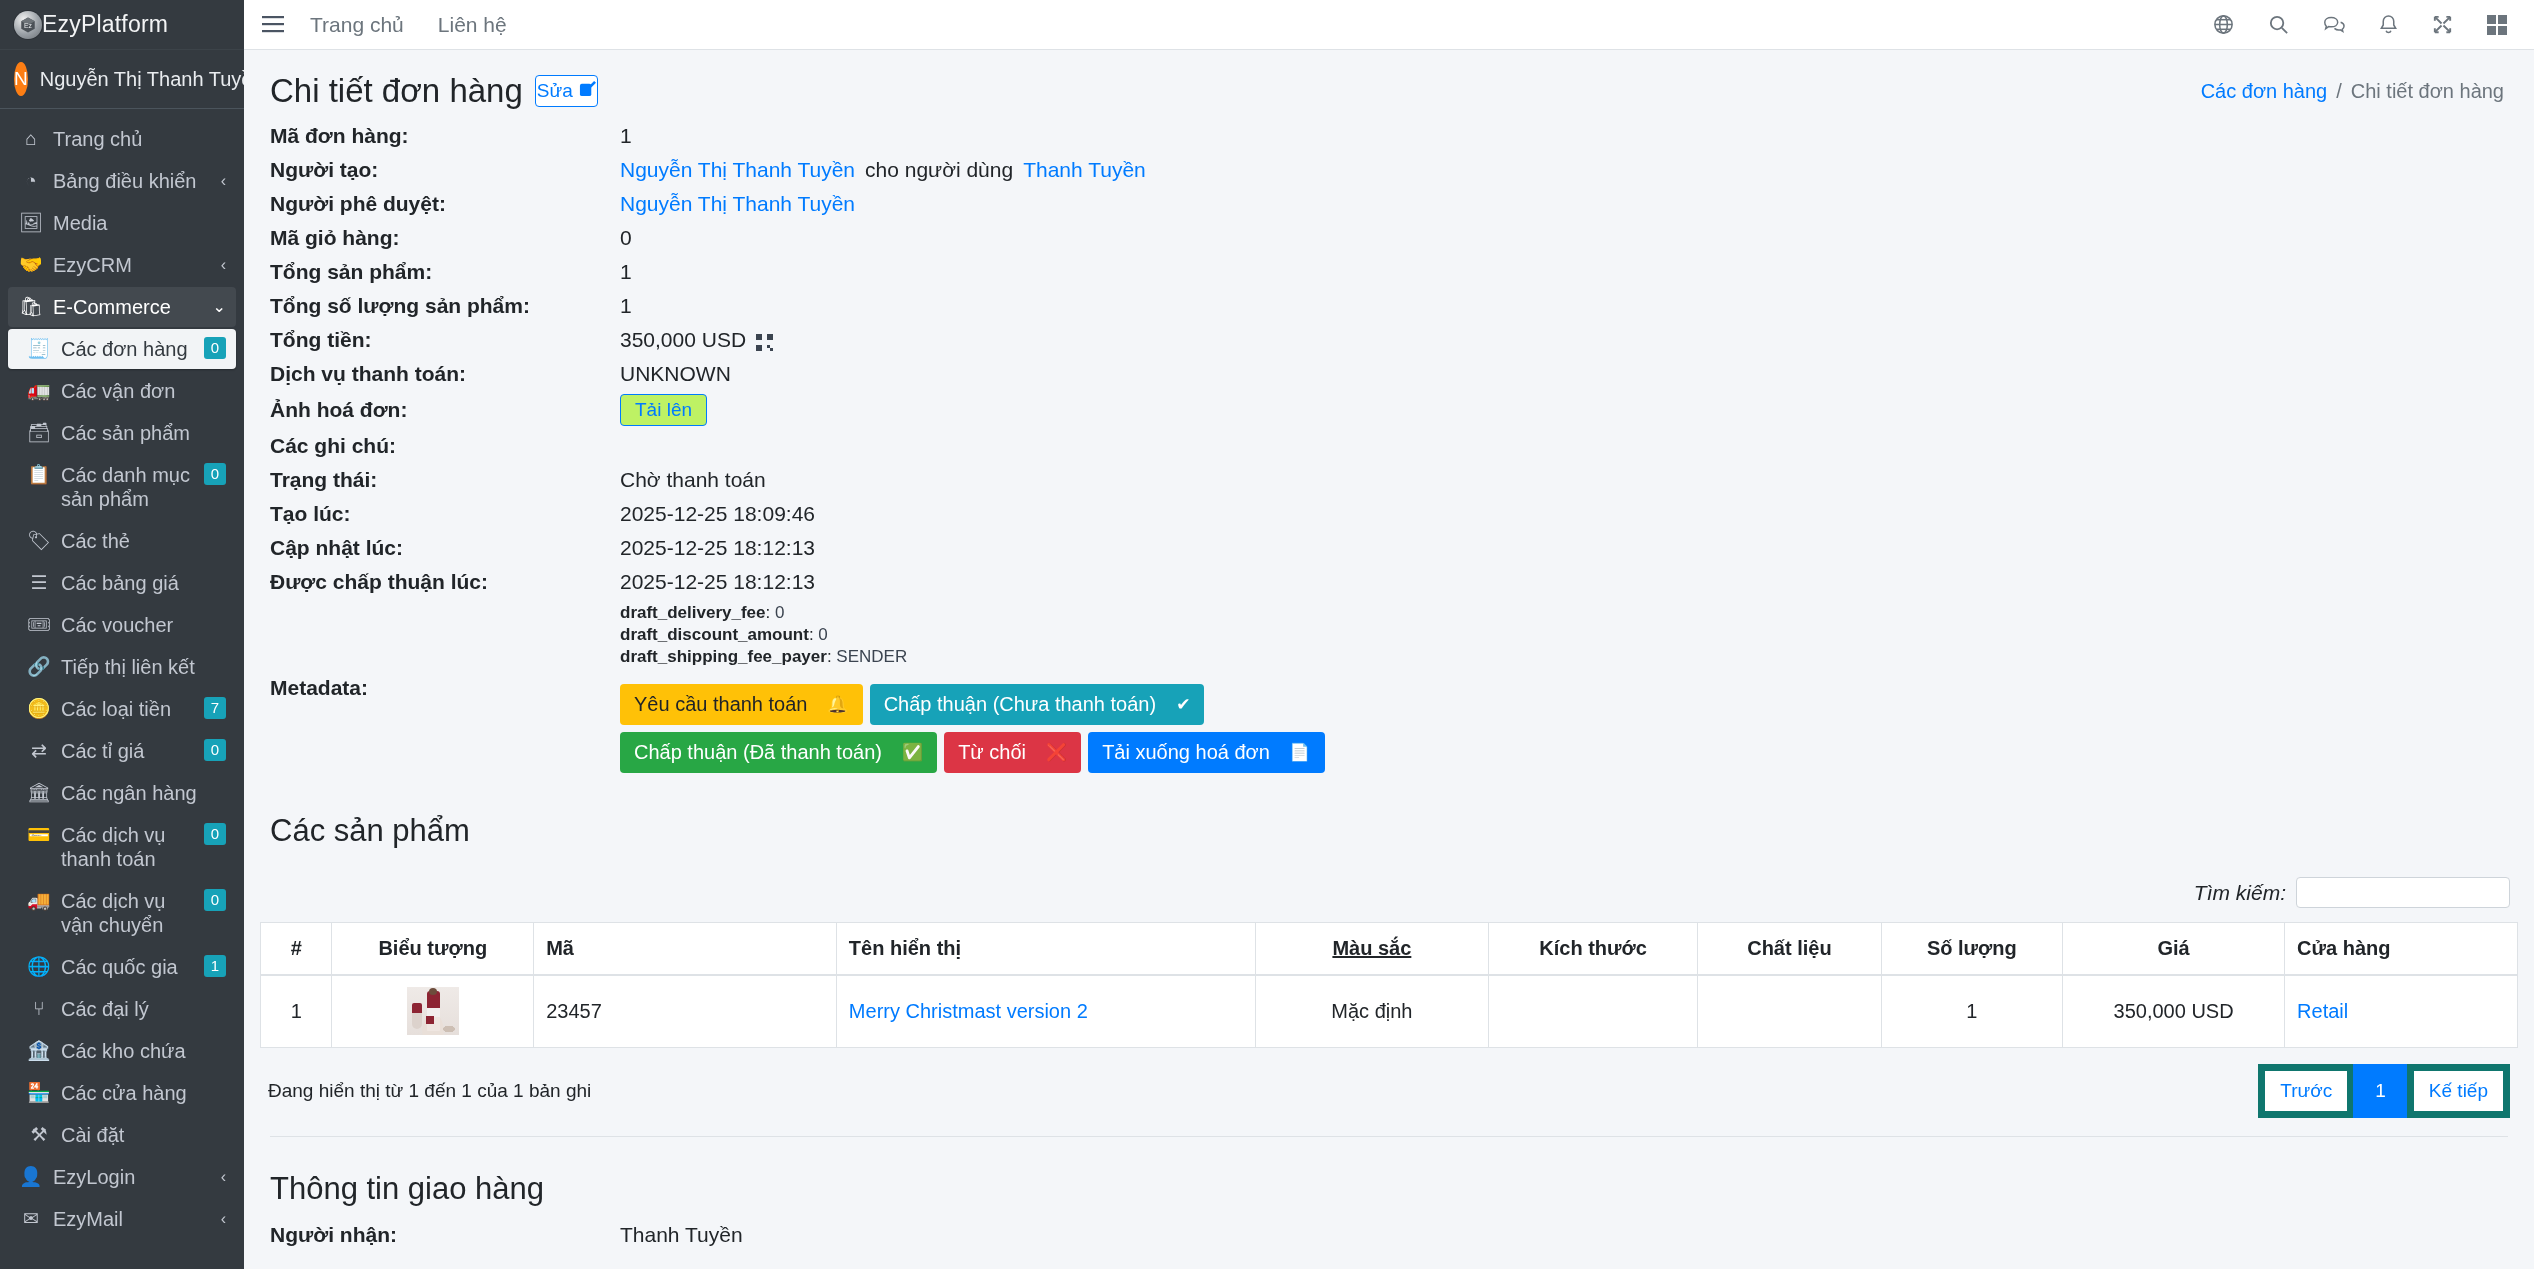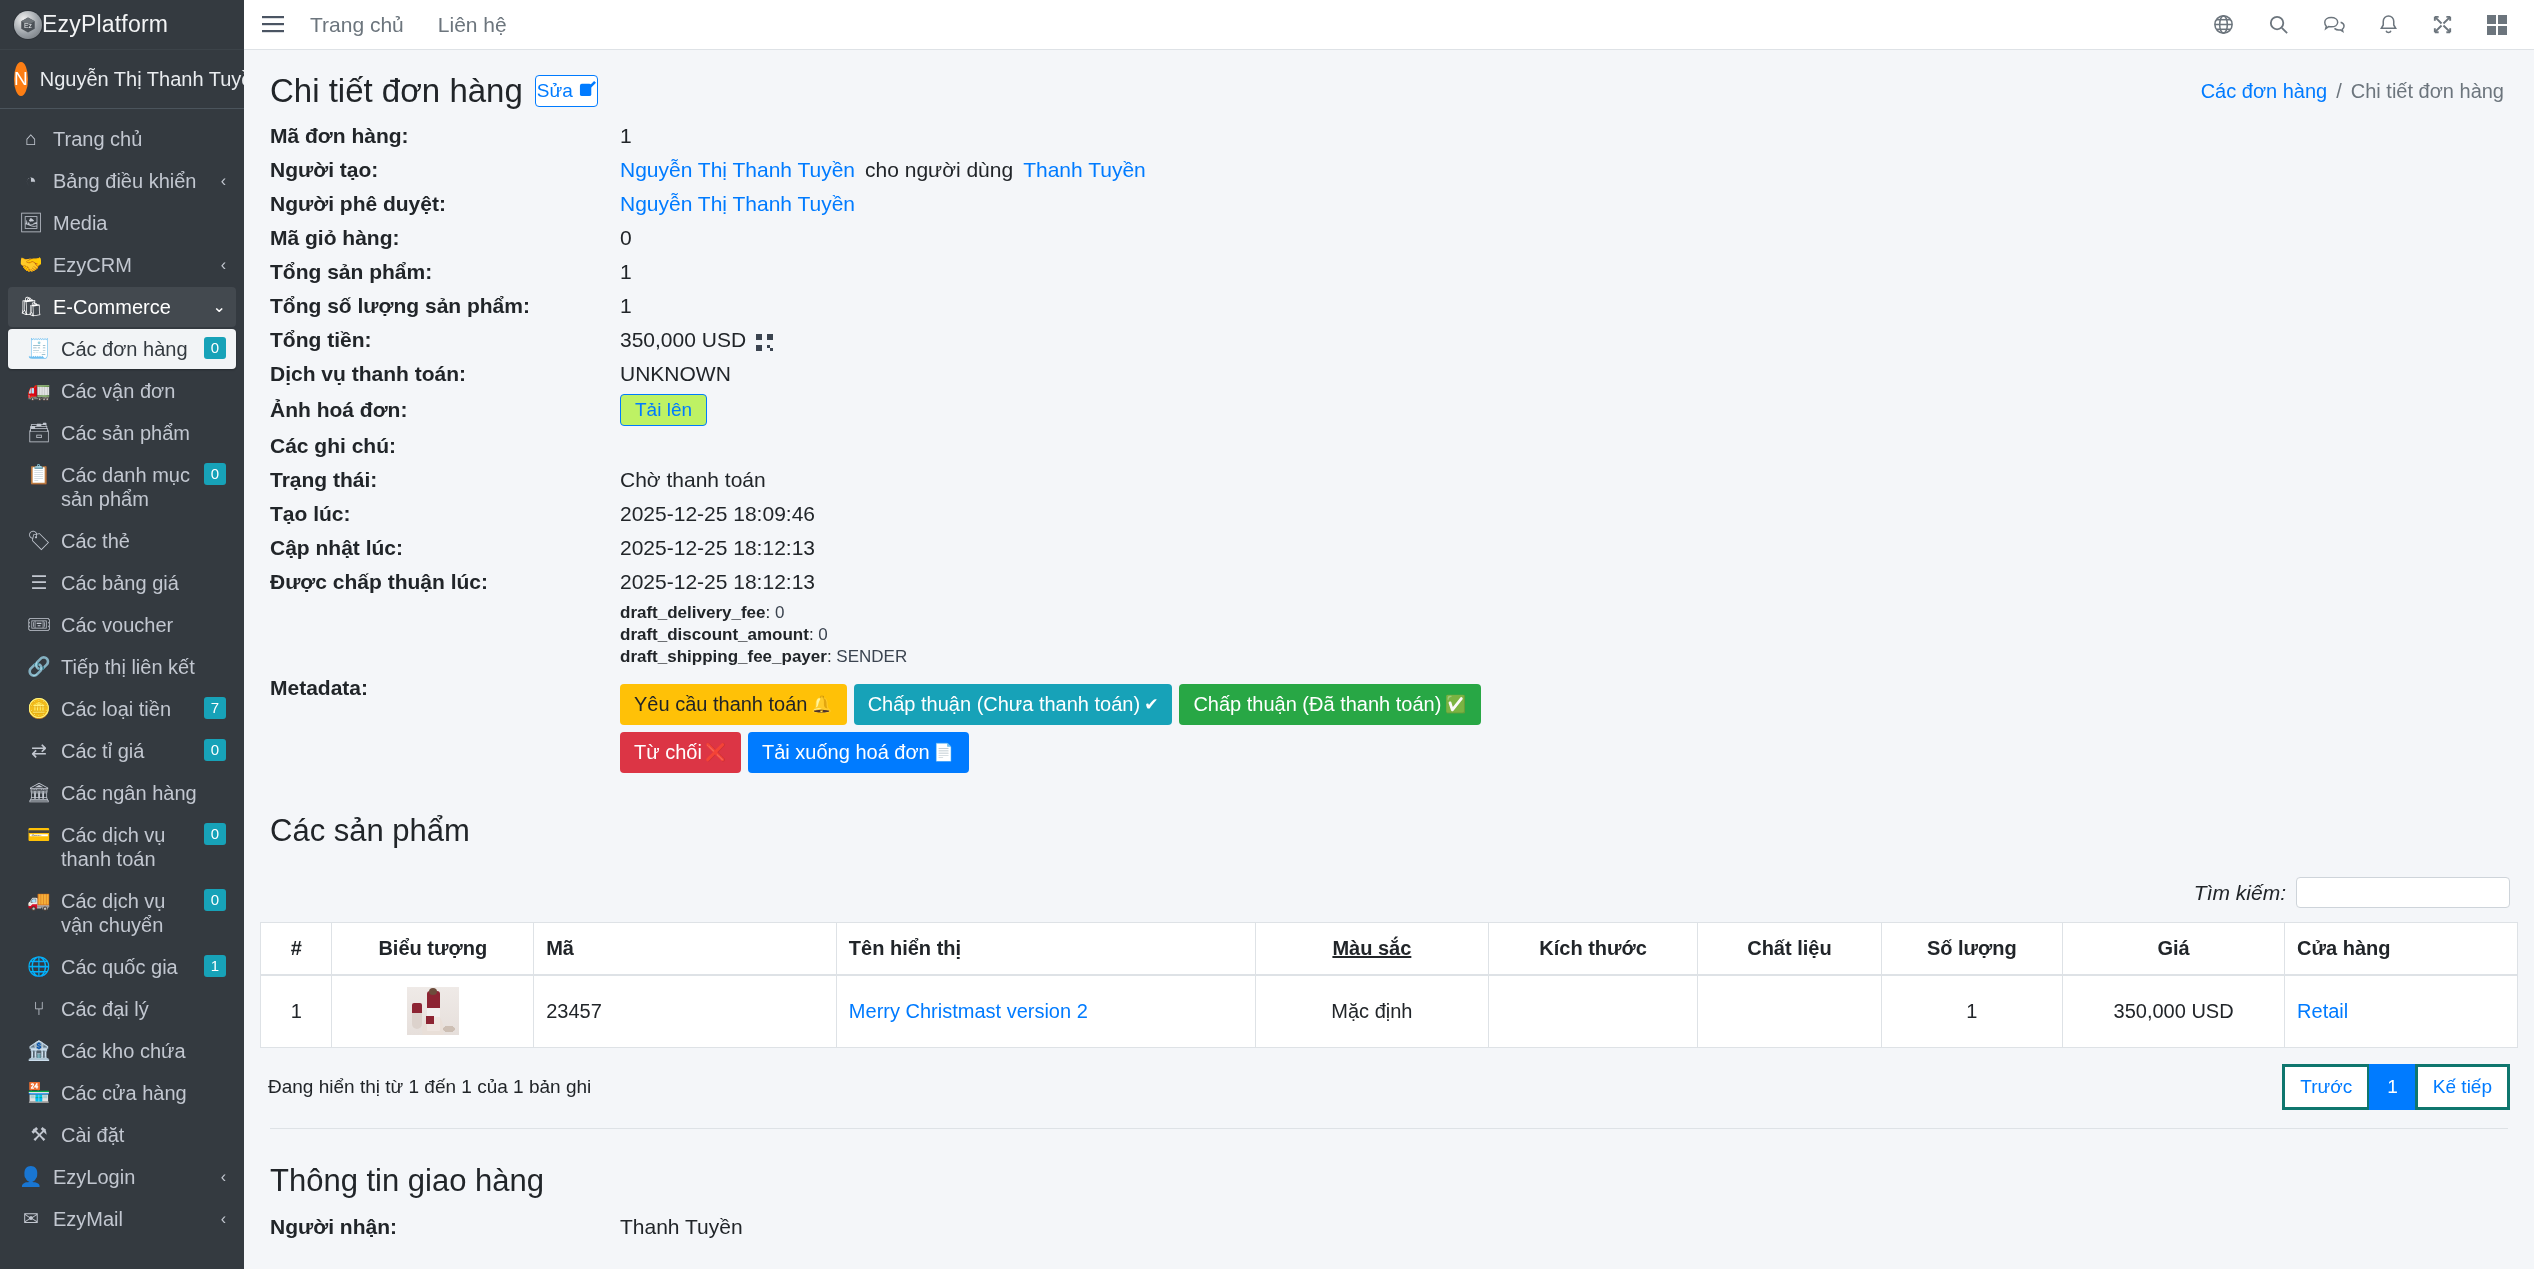--- a/index.html
+++ b/index.html
@@ -109,21 +109,21 @@
     border: 1px solid #007bff; color:#007bff; background:#bef264;
     border-radius: 4px; padding: 4px 14px; font-size: 19px; cursor:pointer;
   }
   .meta-line { font-size: 17px; color: #212529; line-height: 22px; }
   .meta-line b { font-weight: bold; }
   .meta-line .mv { color: #3b4450; }
 
   .btnrow { display:flex; flex-wrap: wrap; gap: 7px; margin-top: 16px; max-width: 900px; }
   .btn {
     border: none; border-radius: 4px; color:#fff; font-size: 20px;
-    padding: 9px 14px; display:inline-flex; align-items:center; gap:4px; cursor:pointer;
+    padding: 9px 14px; display:inline-flex; align-items:center; gap:20px; cursor:pointer;
     font-family: "Liberation Sans", sans-serif;
   }
   .btn.warn { background:#ffc107; color:#1f2328; }
   .btn.info { background:#17a2b8; }
   .btn.succ { background:#28a745; }
   .btn.dang { background:#dc3545; }
   .btn.prim { background:#007bff; }
 
   .section-title { font-size: 31px; font-weight: 400; color:#212529; padding: 34px 10px 10px 10px; }
 
@@ -162,21 +162,21 @@
   .thumb .glass { position:absolute; left:5px; top:16px; width:10px; height:26px;
       background: linear-gradient(#8d2433 0 38%, #dcd2cc 38% 100%); border-radius: 2px 2px 5px 5px; }
   .thumb .gift { position:absolute; left:19px; top:29px; width:8px; height:8px; background:#8d2433; }
   .thumb .wreath { position:absolute; right:3px; bottom:2px; width:14px; height:8px;
       background: radial-gradient(ellipse, #cdbfb4 0 60%, rgba(0,0,0,0) 62%); }
 
   .tablefoot { display:flex; align-items:center; padding: 16px 8px 0 8px; }
   .tablefoot .info { font-size: 19px; color:#212529; }
   .pager { margin-left:auto; display:flex; }
   .pager .pg {
-    border: 3px solid #0f766e; background:#fff; color:#007bff;
+    border: 7px solid #0f766e; background:#fff; color:#007bff;
     font-size: 19px; padding: 9px 15px; margin-left: -1px; cursor:pointer;
   }
   .pager .pg.cur { background:#007bff; border-color:#007bff; color:#fff; }
 
   .hr { border-top: 1px solid #dee2e6; margin: 18px 10px 0 10px; }
 </style>
 </head>
 <body>
 
 <div class="app">

